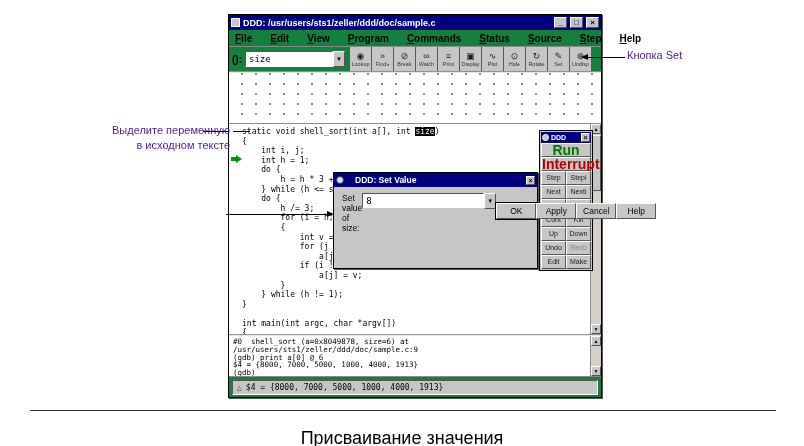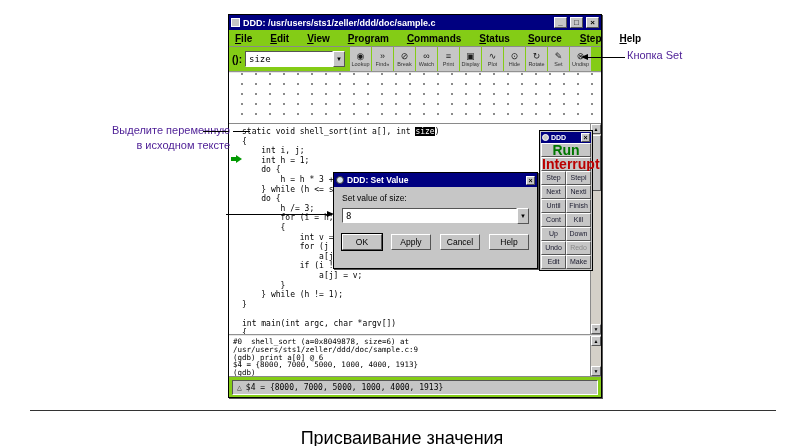--- a/index.html
+++ b/index.html
@@ -2,21 +2,21 @@
 <html><head>
 <meta charset="utf-8">
 <style>
   * { margin:0; padding:0; box-sizing:border-box; }
   html,body { background:#fff; }
   #page { position:relative; width:804px; height:446px; background:#ffffff; overflow:hidden;
           font-family:"Liberation Sans", sans-serif; color:#000; }
 
   
   #ddd-window { position:absolute; left:228px; top:14px; width:374px; height:384px;
-                background:#84cc16; border:1px solid #000; box-shadow:1px 1px 0 #555;
+                background:#15803d; border:1px solid #000; box-shadow:1px 1px 0 #555;
                 display:flex; flex-direction:column; }
   .titlebar { height:15px; background:#000080; color:#fff; display:flex; align-items:center;
               gap:3px; padding:0 2px; font-size:9px; font-weight:bold; flex:0 0 auto; }
   .titlebar .win-icon { width:9px; height:9px; background:#c6c6c6; border:1px solid #fff;
               flex:0 0 auto; }
   .titlebar .title-text { flex:1; white-space:nowrap; overflow:hidden; }
   .win-btn { width:13px; height:11px; font-size:8px; line-height:9px; text-align:center;
              color:#000; background:#c6c6c6; border:1px solid; border-color:#fff #555 #555 #fff;
              flex:0 0 auto; font-weight:bold; }
 
@@ -97,24 +97,24 @@
   .cmd-btn { flex:1; height:14px; font-size:7px; line-height:12px; text-align:center; color:#1a1a2e;
              background:#c6c6c6; border:1px solid; border-color:#fff #555 #555 #fff;
              overflow:hidden; white-space:nowrap; }
   .cmd-btn.disabled { color:#8a8a8a; }
 
   
   #set-value-dialog { position:absolute; left:104px; top:157px; width:205px; height:97px;
                       background:#c6c6c6; border:1px solid #000;
                       box-shadow:1px 1px 0 #555; z-index:5; display:flex; flex-direction:column; }
   .dlg-titlebar { height:14px; background:#000080; color:#fff; display:flex; align-items:center;
-                  gap:3px; padding:0 2px; font-size:8.5px; font-weight:bold; }
+                  gap:11px; padding:0 2px; font-size:8.5px; font-weight:bold; }
   .dlg-icon { width:8px; height:8px; border-radius:50%; background:#d9e6f2; border:1px solid #333; }
   .dlg-title { flex:1; }
-  .dlg-body { flex:1; padding:6px 8px 5px 8px; display:flex; flex-direction:column; }
+  .dlg-body { flex:1; padding:6px 8px 5px 8px; display:flex; flex-direction:row; }
   .dlg-label { font-size:8.5px; margin-bottom:5px; }
   .dlg-input-row { display:flex; }
   .dlg-input { flex:1; height:15px; font-size:9px; padding:0 3px;
                font-family:"DejaVu Sans Mono", monospace;
                background:#fff; border:1px solid; border-color:#555 #fff #fff #555; }
   .dlg-buttons { display:flex; justify-content:space-between; margin-top:10px; }
   .dlg-btn { width:40px; height:16px; font-size:8.5px; line-height:14px; text-align:center;
              background:#c6c6c6; border:1px solid; border-color:#fff #555 #555 #fff; }
   .dlg-btn.default { outline:1px solid #000; outline-offset:0px; }
 

